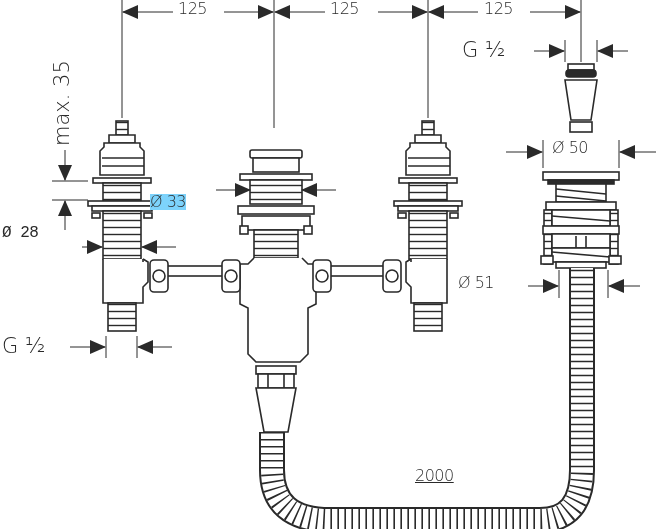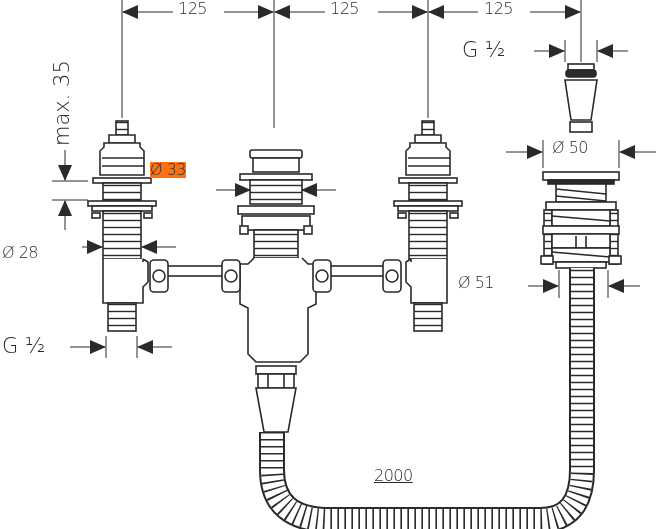--- a/index.html
+++ b/index.html
@@ -191,19 +191,19 @@
     </g>
   </g>
 </svg>
 
 <div class="lbl l25" style="left:176px; top:1px; background:#fff; padding:0 2px;">125</div>
 <div class="lbl l25" style="left:328px; top:1px; background:#fff; padding:0 2px;">125</div>
 <div class="lbl l25" style="left:482px; top:1px; background:#fff; padding:0 2px;">125</div>
 
 <div class="lbl l20 rot" style="left:52px; top:146px;">max. 35</div>
 
-<div class="lbl l25" style="left:150px; top:162px; background:#f97316;">Ø 33</div>
-<div class="lbl l25" style="left:2px; top:245px;">Ø 28</div>
+<div class="lbl l25" style="left:150px; top:194px; background:#7dd3fc;">Ø 33</div>
+<div class="lbl l25" style="left:2px; top:225px;font-family:Liberation Mono, monospace;">Ø 28</div>
 <div class="lbl l20" style="left:2px; top:336px;">G ½</div>
 <div class="lbl l20" style="left:462px; top:40px;">G ½</div>
 <div class="lbl l25" style="left:550px; top:140px; background:#fff; padding:0 2px;">Ø 50</div>
 <div class="lbl l25" style="left:458px; top:275px;">Ø 51</div>
-<div class="lbl l25" style="left:374px; top:468px;text-decoration:underline;">2000</div>
+<div class="lbl l25" style="left:415px; top:468px;text-decoration:underline;">2000</div>
 
 </body></html>

